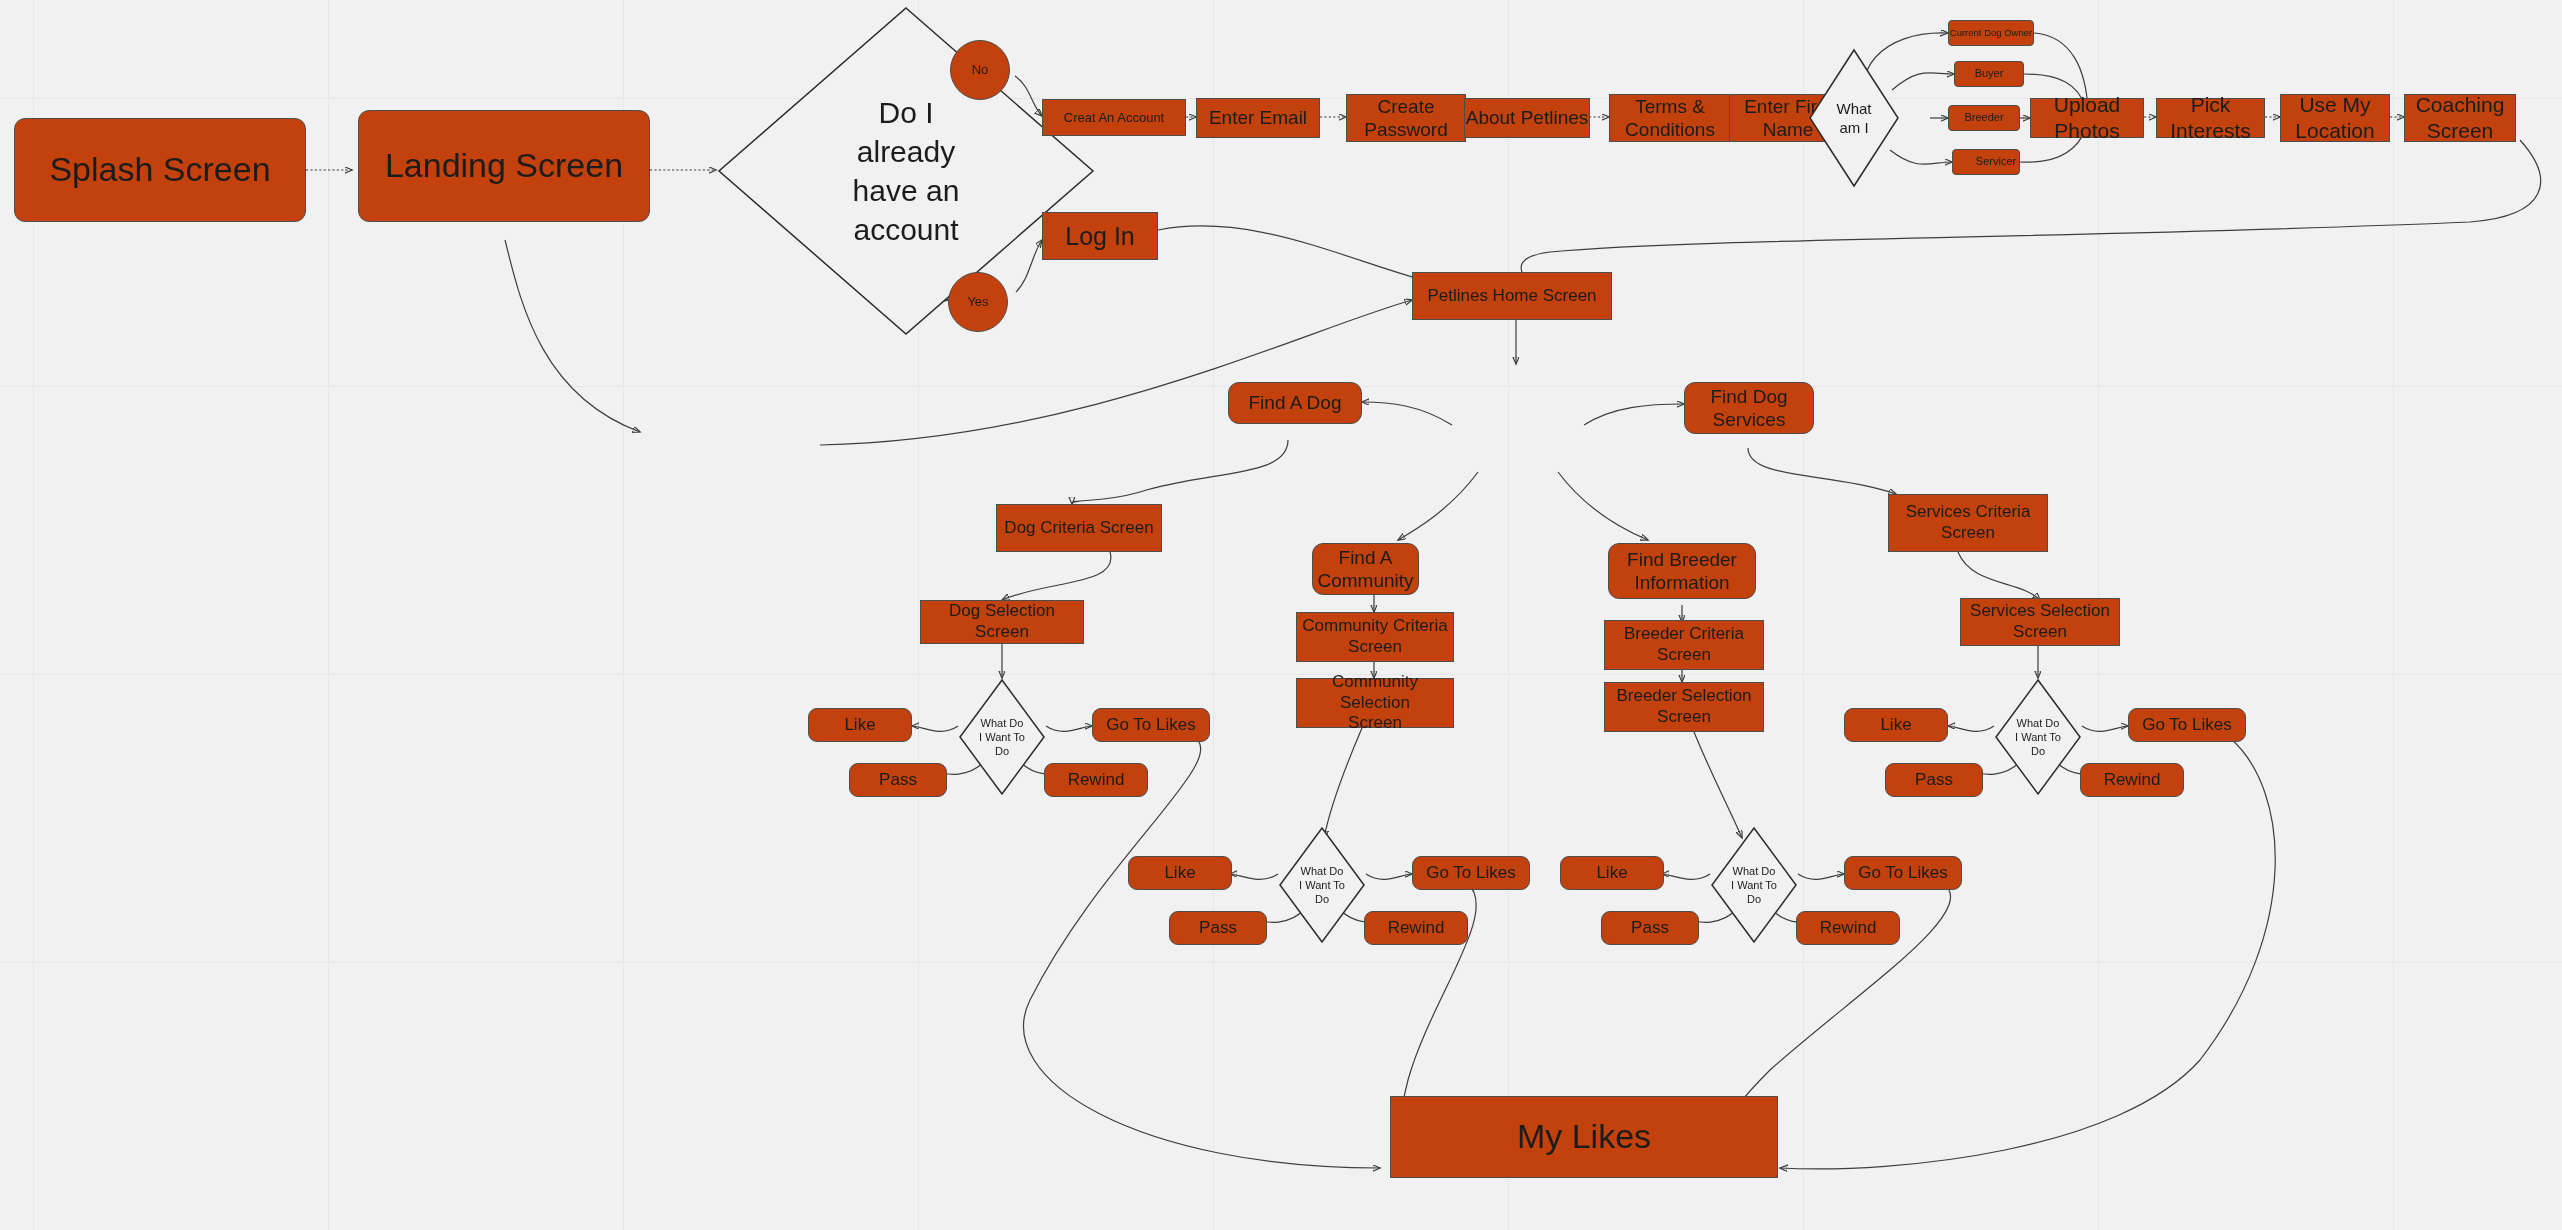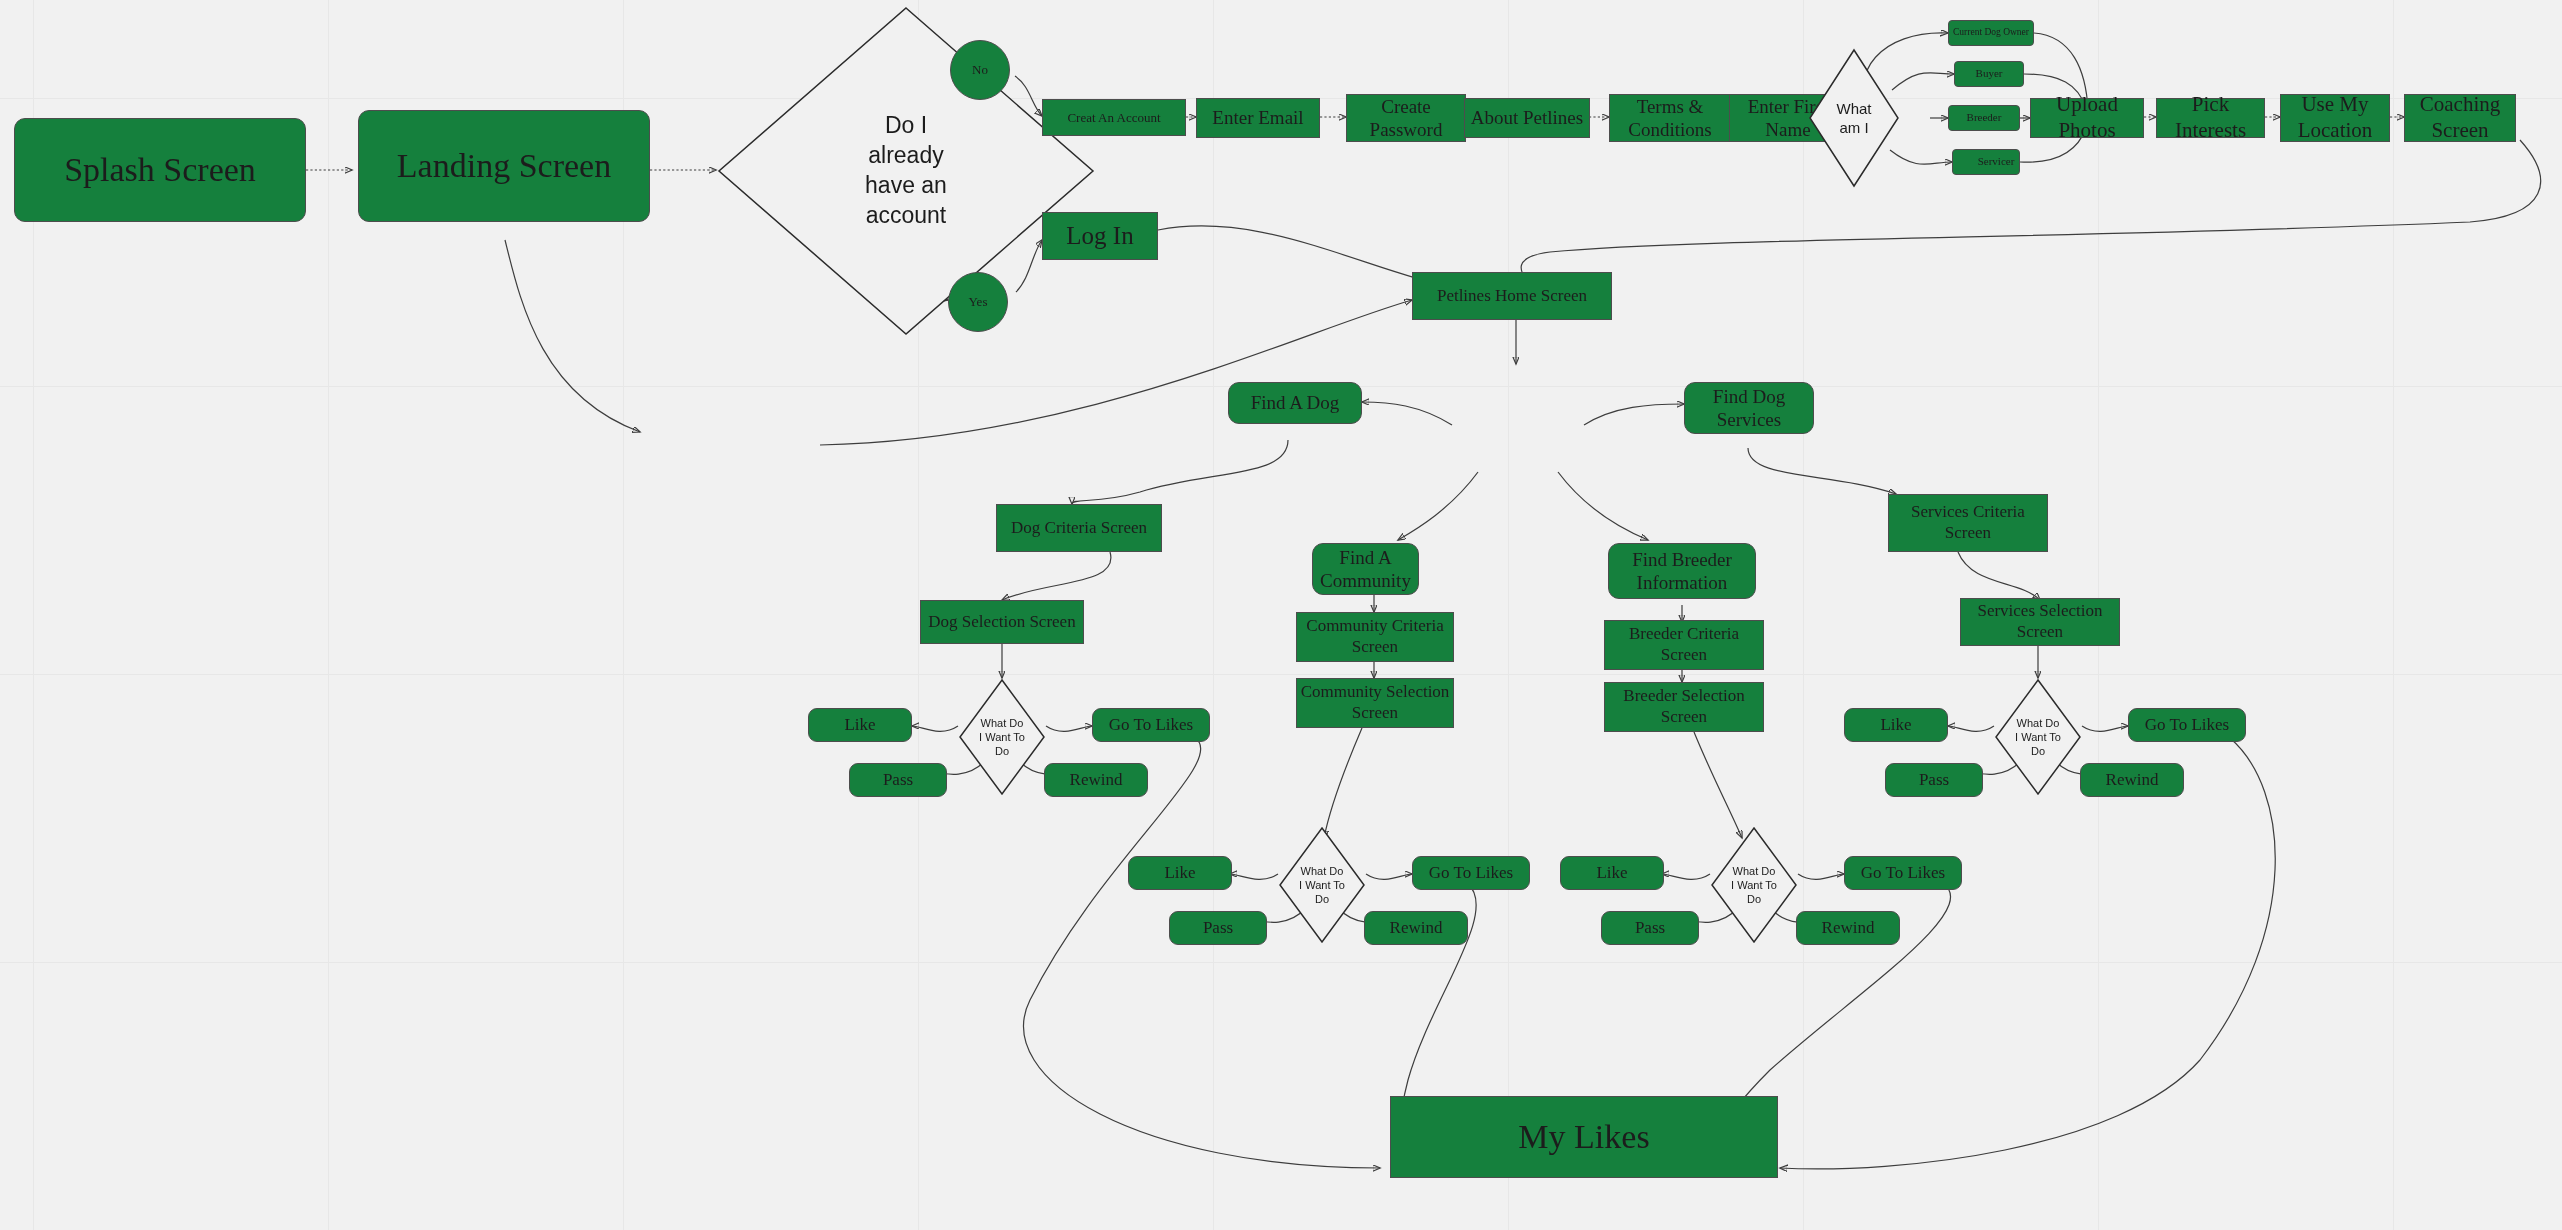--- a/index.html
+++ b/index.html
@@ -14,23 +14,22 @@
     background-position:33px 98px;
   }
   #canvas{position:absolute;inset:0;}
   svg#edges{position:absolute;left:0;top:0;width:2562px;height:1230px;pointer-events:none;}
   svg#edges path{fill:none;stroke:#3d3d3d;stroke-width:1.2;}
   svg#edges path.dotted{stroke-dasharray:2.2 2.2;}
 
   .node{
     position:absolute;box-sizing:border-box;
     display:flex;align-items:center;justify-content:center;text-align:center;
-    background:#15803d;color:#1c1c1c;line-height:1.22;
+    background:#c2410c;color:#1c1c1c;line-height:1.22;
     border:1.6px solid #4d4d4d;
-    font-family:Liberation Serif, serif;
   }
   .rect{border-radius:0;}
   .round{border-radius:11px;}
   .pill{border-radius:9px;}
   .tiny{border-radius:4px;border-width:1.4px;}
   .circle{border-radius:50%;border-width:1.4px;}
 
   .diamond{position:absolute;}
   .diamond .shape{position:absolute;inset:0;}
   .diamond .shape polygon{fill:#f1f1f1;stroke:#2b2b2b;stroke-width:1.5;}
@@ -163,21 +162,21 @@
 </div>
 
 <div class="node round f34" style="left:358px;top:110px;width:292px;height:112px;">
   <span>Landing Screen</span>
 </div>
 
 <div class="diamond" style="left:716px;top:5px;width:380px;height:332px;">
   <svg class="shape" viewBox="0 0 380 332" preserveAspectRatio="none">
     <polygon points="190,3 377,166 190,329 3,166"></polygon>
   </svg>
-  <div class="dlabel f26" style="font-size:23px;text-align:center;">Do I
+  <div class="dlabel f26" style="font-size:30px;text-align:center;">Do I
 already
 have an
 account</div>
 </div>
 
 <div class="node circle f13" style="left:950px;top:40px;width:60px;height:60px;">
   <span>No</span>
 </div>
 
 <div class="node circle f13" style="left:948px;top:272px;width:60px;height:60px;">

